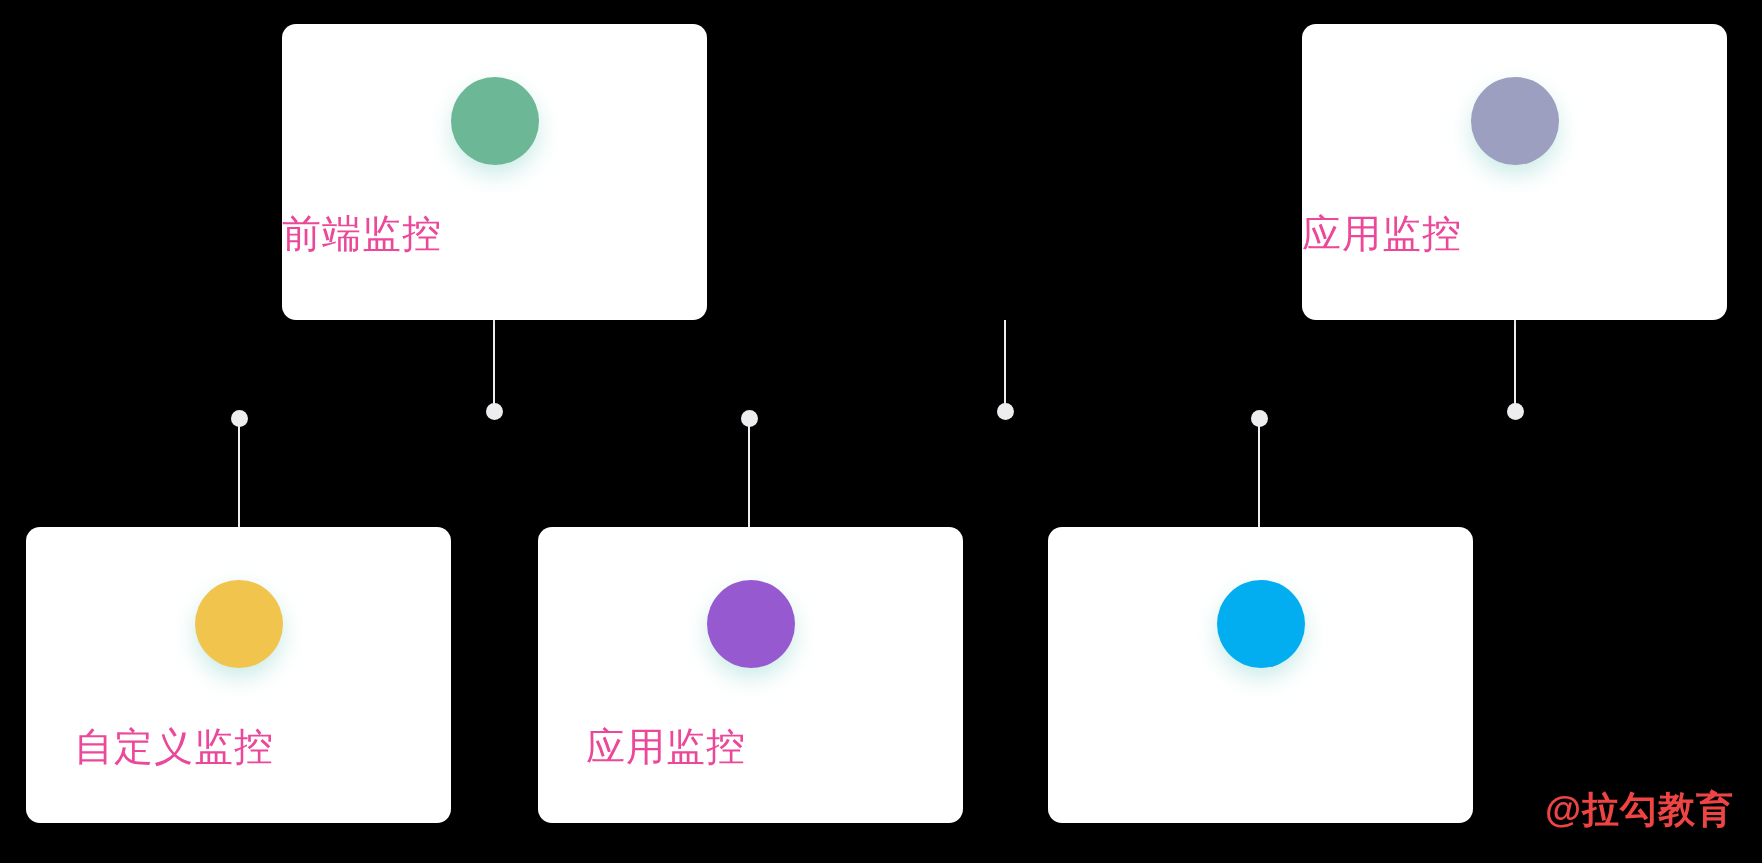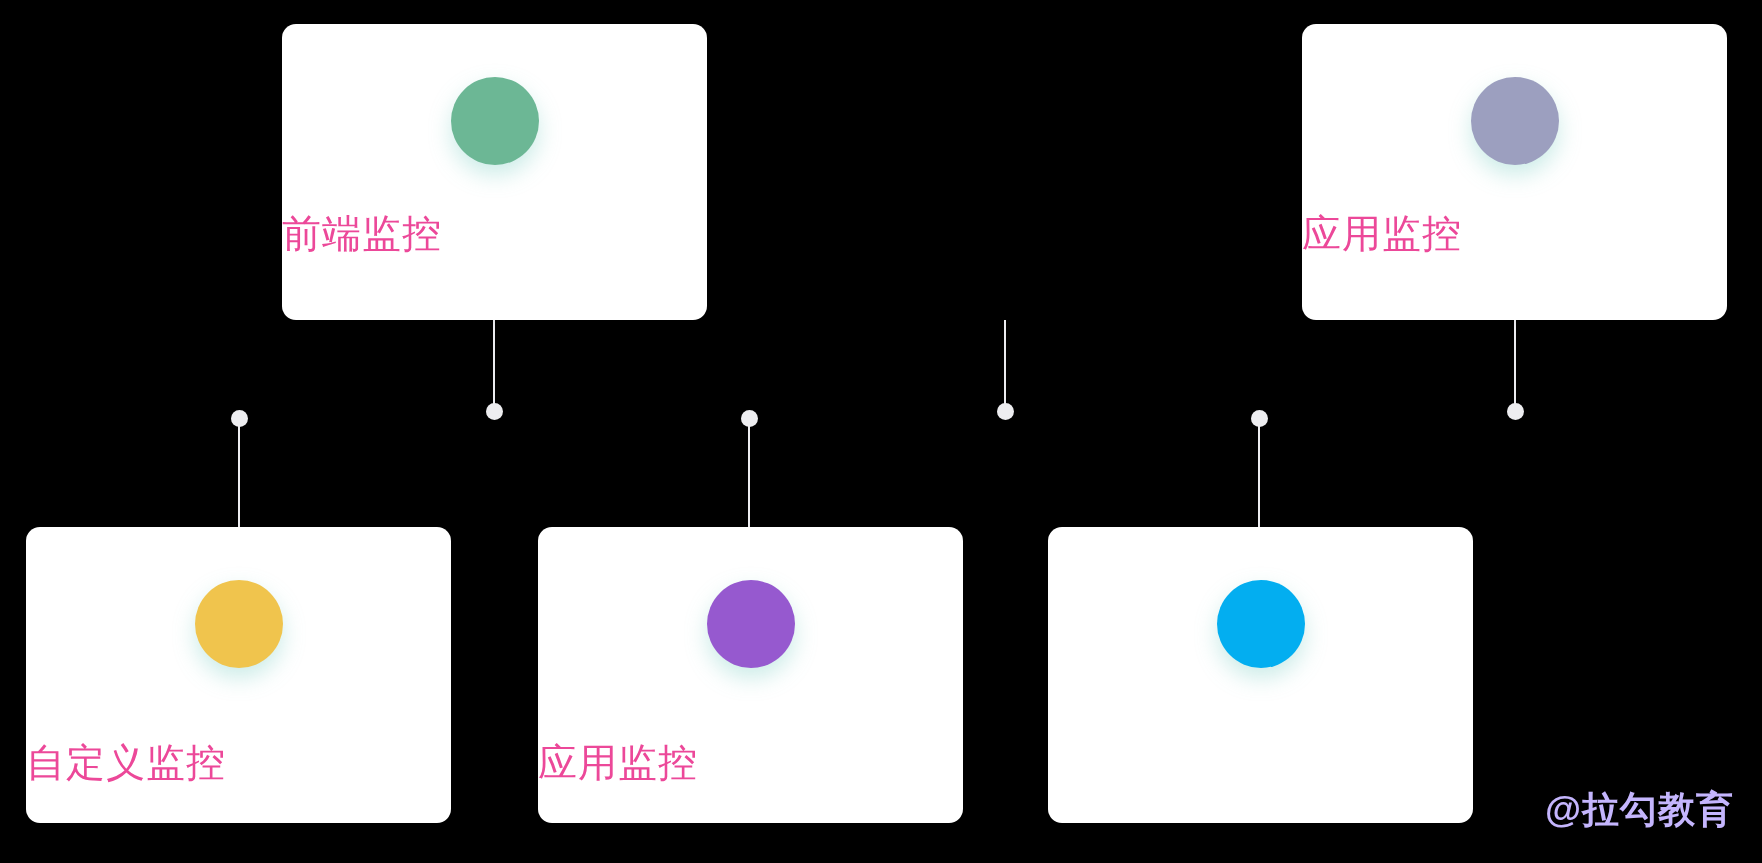--- a/index.html
+++ b/index.html
@@ -89,28 +89,28 @@
     width: 100%;
     text-align: left;
     color: #ec4899;
     font-size: 39px;
     font-weight: normal;
     letter-spacing: 1px;
     line-height: 1;
     white-space: nowrap;
   }
   .card-top .card-label { top: 190px; }
-  .card-bottom .card-label { top: 216px; }
+  .card-bottom .card-label { top: 200px; margin-left: 48px; }
 
   
   #watermark {
     position: absolute;
     right: 28px;
     bottom: 28px;
-    color: #c4b5fd;
+    color: #ef4444;
     font-size: 37px;
     font-weight: bold;
     letter-spacing: 1px;
     white-space: nowrap;
   }
 </style>
 </head>
 <body>
 
 <div id="stage">

